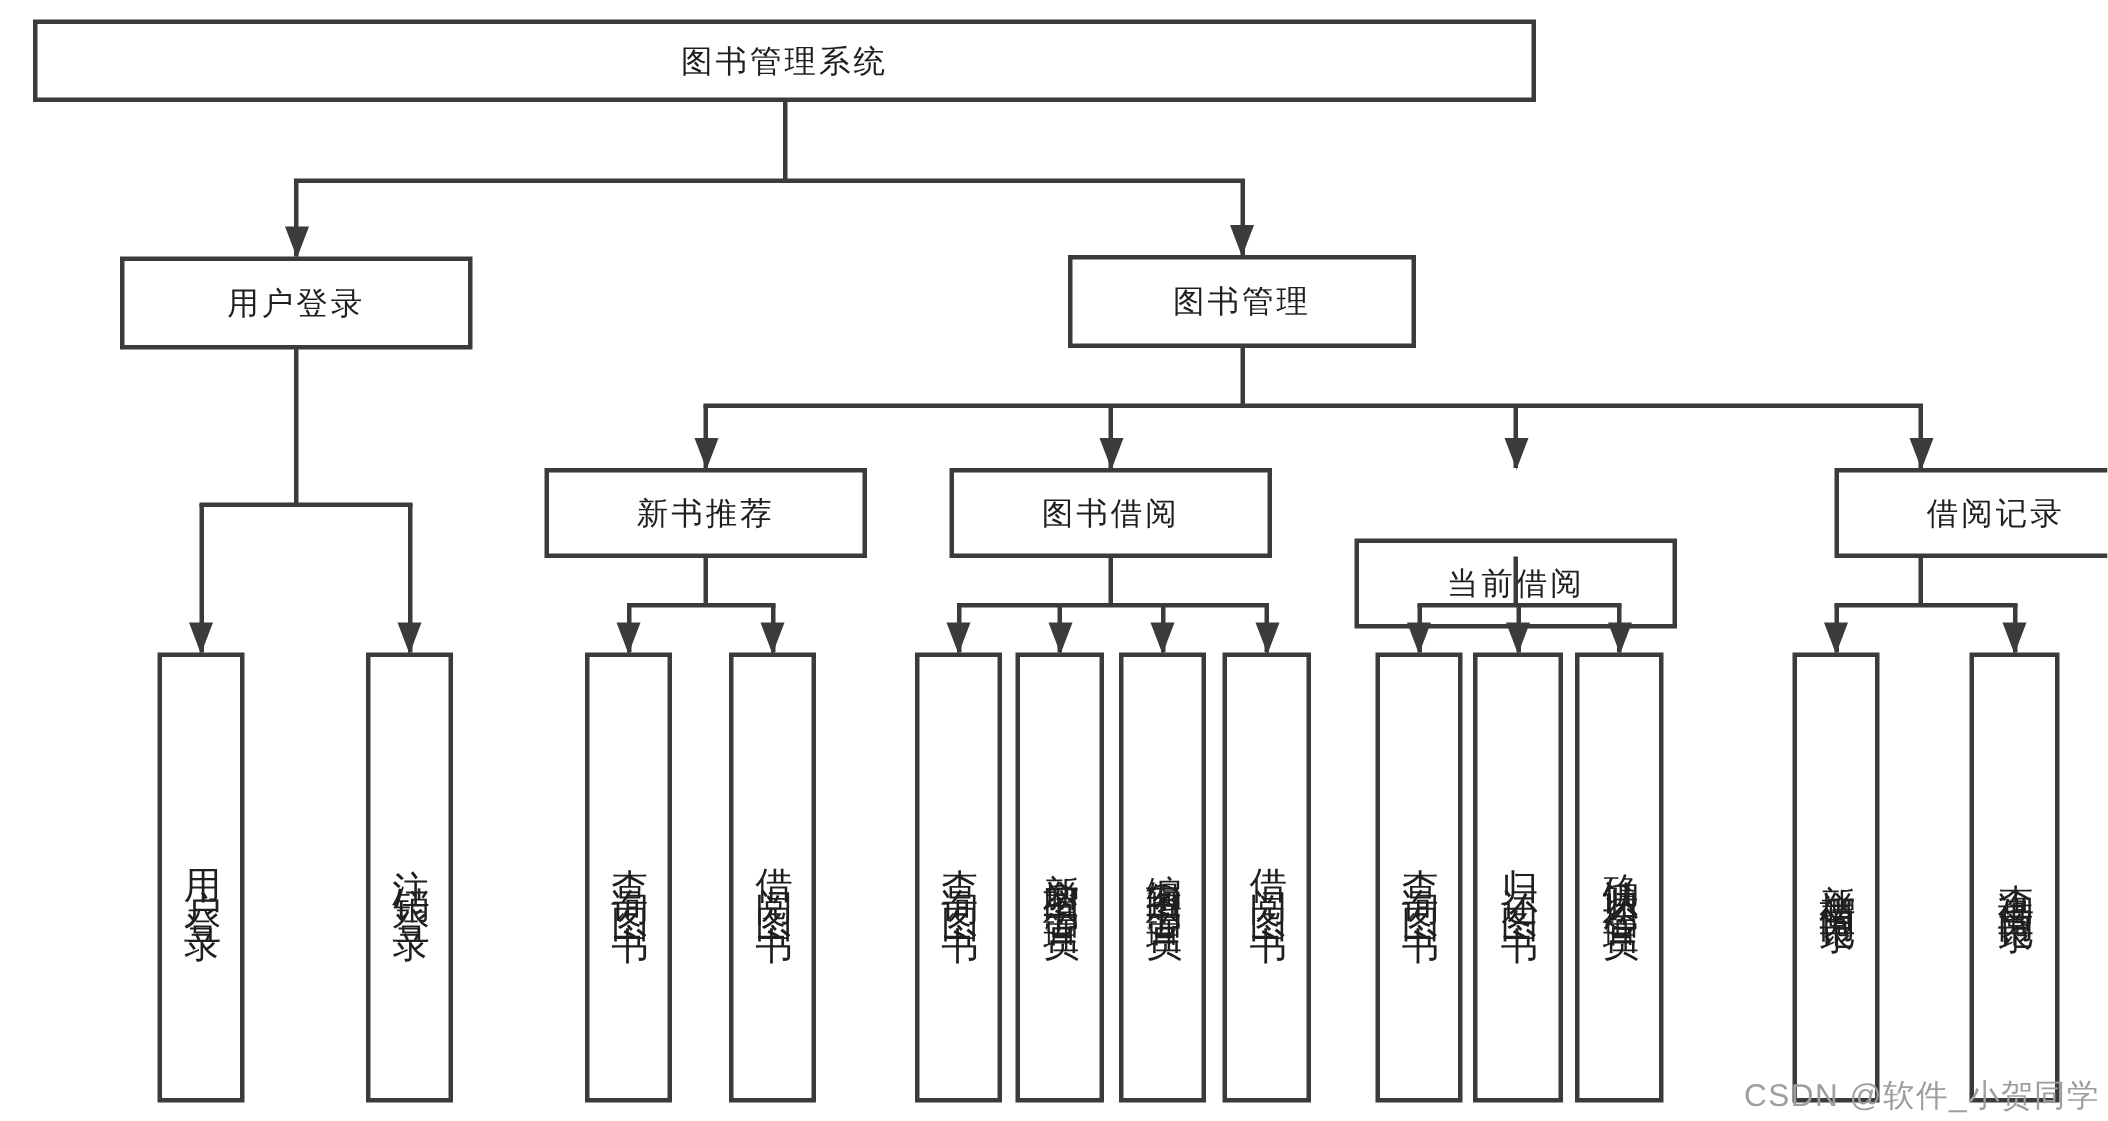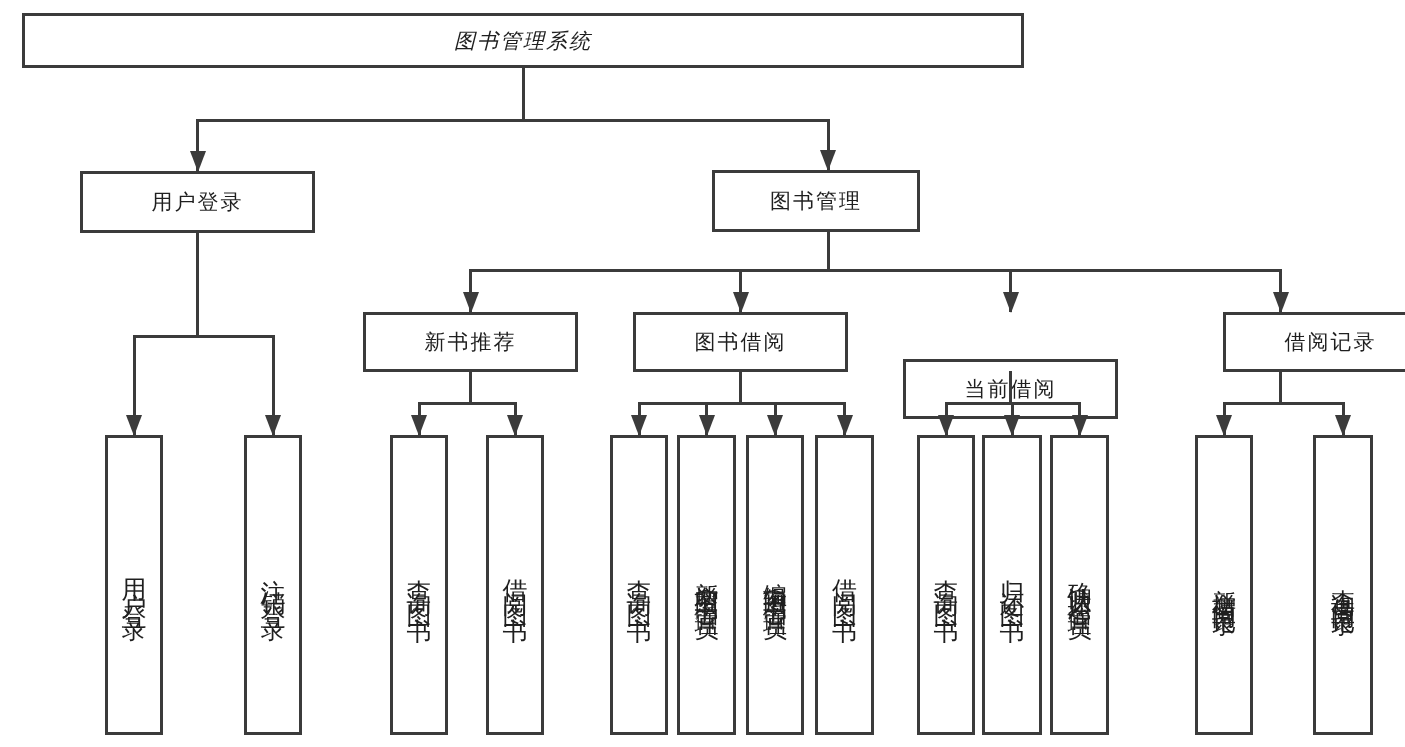--- a/index.html
+++ b/index.html
@@ -59,27 +59,28 @@
     font-size:21px;
     letter-spacing:1px;
     z-index:5;
     white-space:nowrap;
   }
 </style>
 </head>
 <body>
 
 <div id="stage">
-<div class="node h" style="left: 22px; top: 13px; width: 1002px; height: 55px; font-style: italic;">
+  <div id="watermark" style="color: rgb(158, 158, 158);">CSDN @软件_小贺同学</div>
+<div class="node h" style="left: 22px; top: 13px; width: 1002px; height: 55px;">
       <span class="lbl">图书管理系统</span>
     </div>
     <div class="node h" style="left: 80px; top: 171px; width: 235px; height: 62px;">
       <span class="lbl">用户登录</span>
     </div>
-    <div class="node h" style="left: 712px; top: 170px; width: 208px; height: 62px;">
+    <div class="node h" style="left: 712px; top: 170px; width: 232px; height: 62px;">
       <span class="lbl">图书管理</span>
     </div>
     <div class="node h" style="left: 363px; top: 312px; width: 215px; height: 60px; text-align: right;">
       <span class="lbl">新书推荐</span>
     </div>
     <div class="node h" style="left: 633px; top: 312px; width: 215px; height: 60px; align-items: center;">
       <span class="lbl">图书借阅</span>
     </div>
     <div class="node h" style="left: 903px; top: 312px; width: 215px; height: 60px; margin-top: 47px;">
       <span class="lbl">当前借阅</span>

